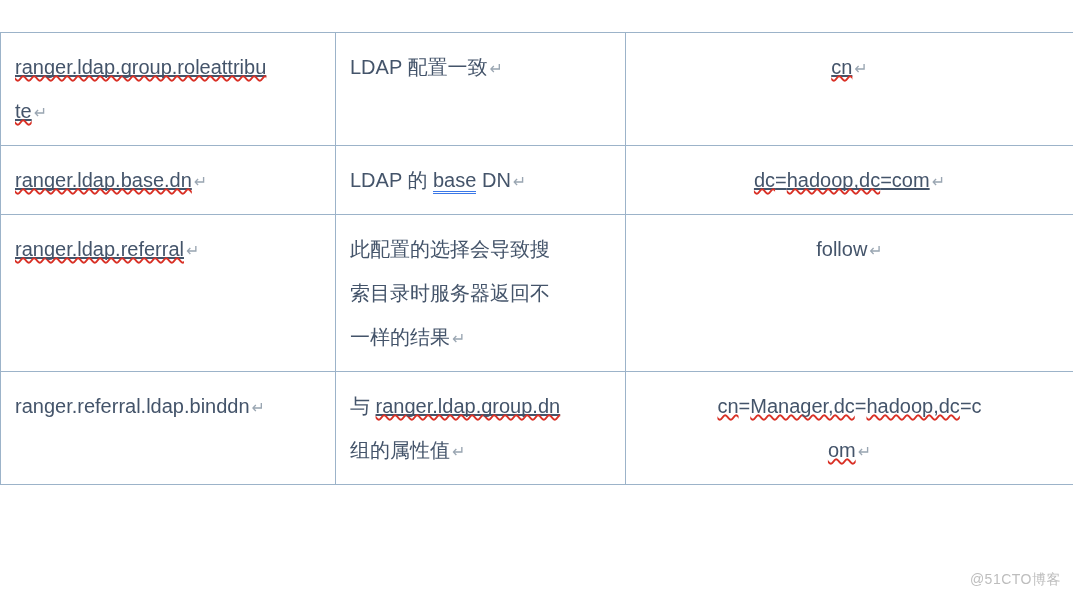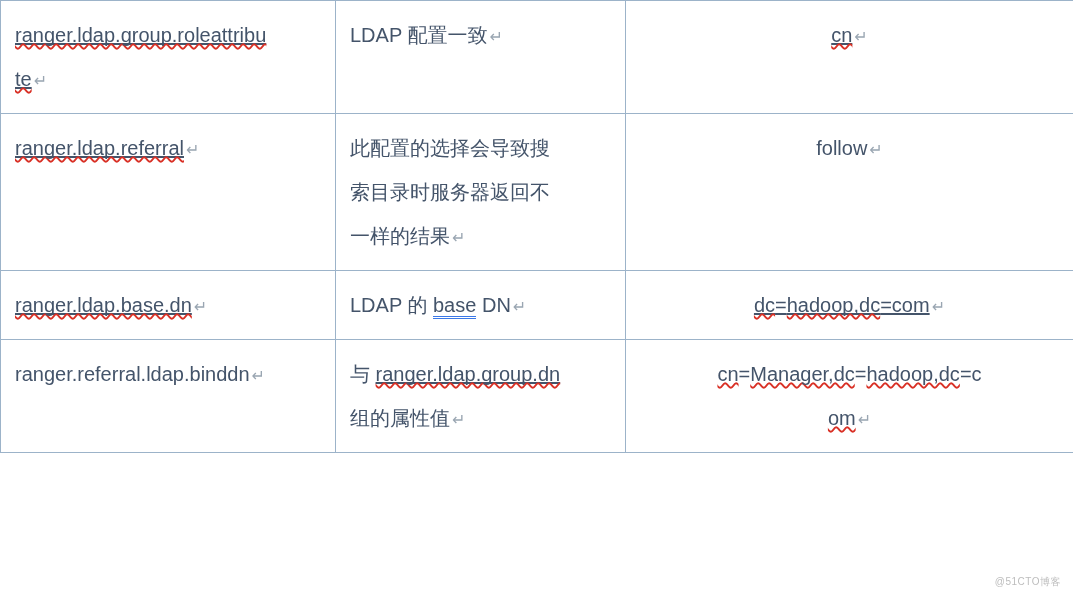--- a/index.html
+++ b/index.html
@@ -8,20 +8,21 @@
       padding: 0;
     }
     body {
       font-family: Arial, "Microsoft YaHei", sans-serif;
       background: #ffffff;
       padding: 0;
       color: #44546a;
     }
     .table-container {
       width: 917px;
+      margin-top: 32px;
     }
     table {
       border-collapse: collapse;
       width: 100%;
       table-layout: fixed;
     }
     td {
       border: 1px solid #9cb3c9;
       padding: 12px 14px;
       vertical-align: top;
@@ -50,21 +51,21 @@
     .pilcrow {
       color: #9aa6b2;
       font-size: 16px;
       margin-left: 2px;
       vertical-align: middle;
     }
     .watermark {
       position: fixed;
       right: 12px;
       bottom: 8px;
-      font-size: 10px;
+      font-size: 14px;
       color: #bdbdbd;
       letter-spacing: 0.5px;
       pointer-events: none;
     }
   </style>
 </head>
 <body>
 
 <div class="table-container">
   <table>
@@ -78,41 +79,41 @@
         <td class="col2">
           <span></span><span>LDAP 配置一致</span><span class="pilcrow">↵</span>
         </td>
         <td class="col3">
           <span class="u"><span class="spellcheck-red">cn</span></span><span class="pilcrow">↵</span>
         </td>
       </tr>
 
       <tr>
         <td class="col1">
+          <span class="u"><span class="spellcheck-red">ranger.ldap.base.dn</span></span><span class="pilcrow">↵</span>
+        </td>
+        <td class="col2">
+          <span>LDAP 的 </span><span class="spellcheck-blue-double">base</span><span> DN</span><span class="pilcrow">↵</span>
+        </td>
+        <td class="col3">
+          <span class="u"><span class="spellcheck-red">dc</span><span>=</span><span class="spellcheck-red">hadoop,dc</span><span>=com</span></span><span class="pilcrow">↵</span>
+        </td>
+      </tr>
+
+      <tr>
+        <td class="col1">
           <span class="u"><span class="spellcheck-red">ranger.ldap.referral</span></span><span class="pilcrow">↵</span>
         </td>
         <td class="col2">
           <span>此配置的选择会导致搜</span><br>
           <span>索目录时服务器返回不</span><br>
           <span>一样的结果</span><span class="pilcrow">↵</span>
         </td>
         <td class="col3">
           <span>follow</span><span class="pilcrow">↵</span>
-        </td>
-      </tr>
-
-      <tr>
-        <td class="col1">
-          <span class="u"><span class="spellcheck-red">ranger.ldap.base.dn</span></span><span class="pilcrow">↵</span>
-        </td>
-        <td class="col2">
-          <span>LDAP 的 </span><span class="spellcheck-blue-double">base</span><span> DN</span><span class="pilcrow">↵</span>
-        </td>
-        <td class="col3">
-          <span class="u"><span class="spellcheck-red">dc</span><span>=</span><span class="spellcheck-red">hadoop,dc</span><span>=com</span></span><span class="pilcrow">↵</span>
         </td>
       </tr>
 
 
       <tr>
         <td class="col1">
           <span>ranger.referral.ldap.binddn</span><span class="pilcrow">↵</span>
         </td>
         <td class="col2">
           <span>与 </span><span class="u"><span class="spellcheck-red">ranger.ldap.group.dn</span></span><br>

